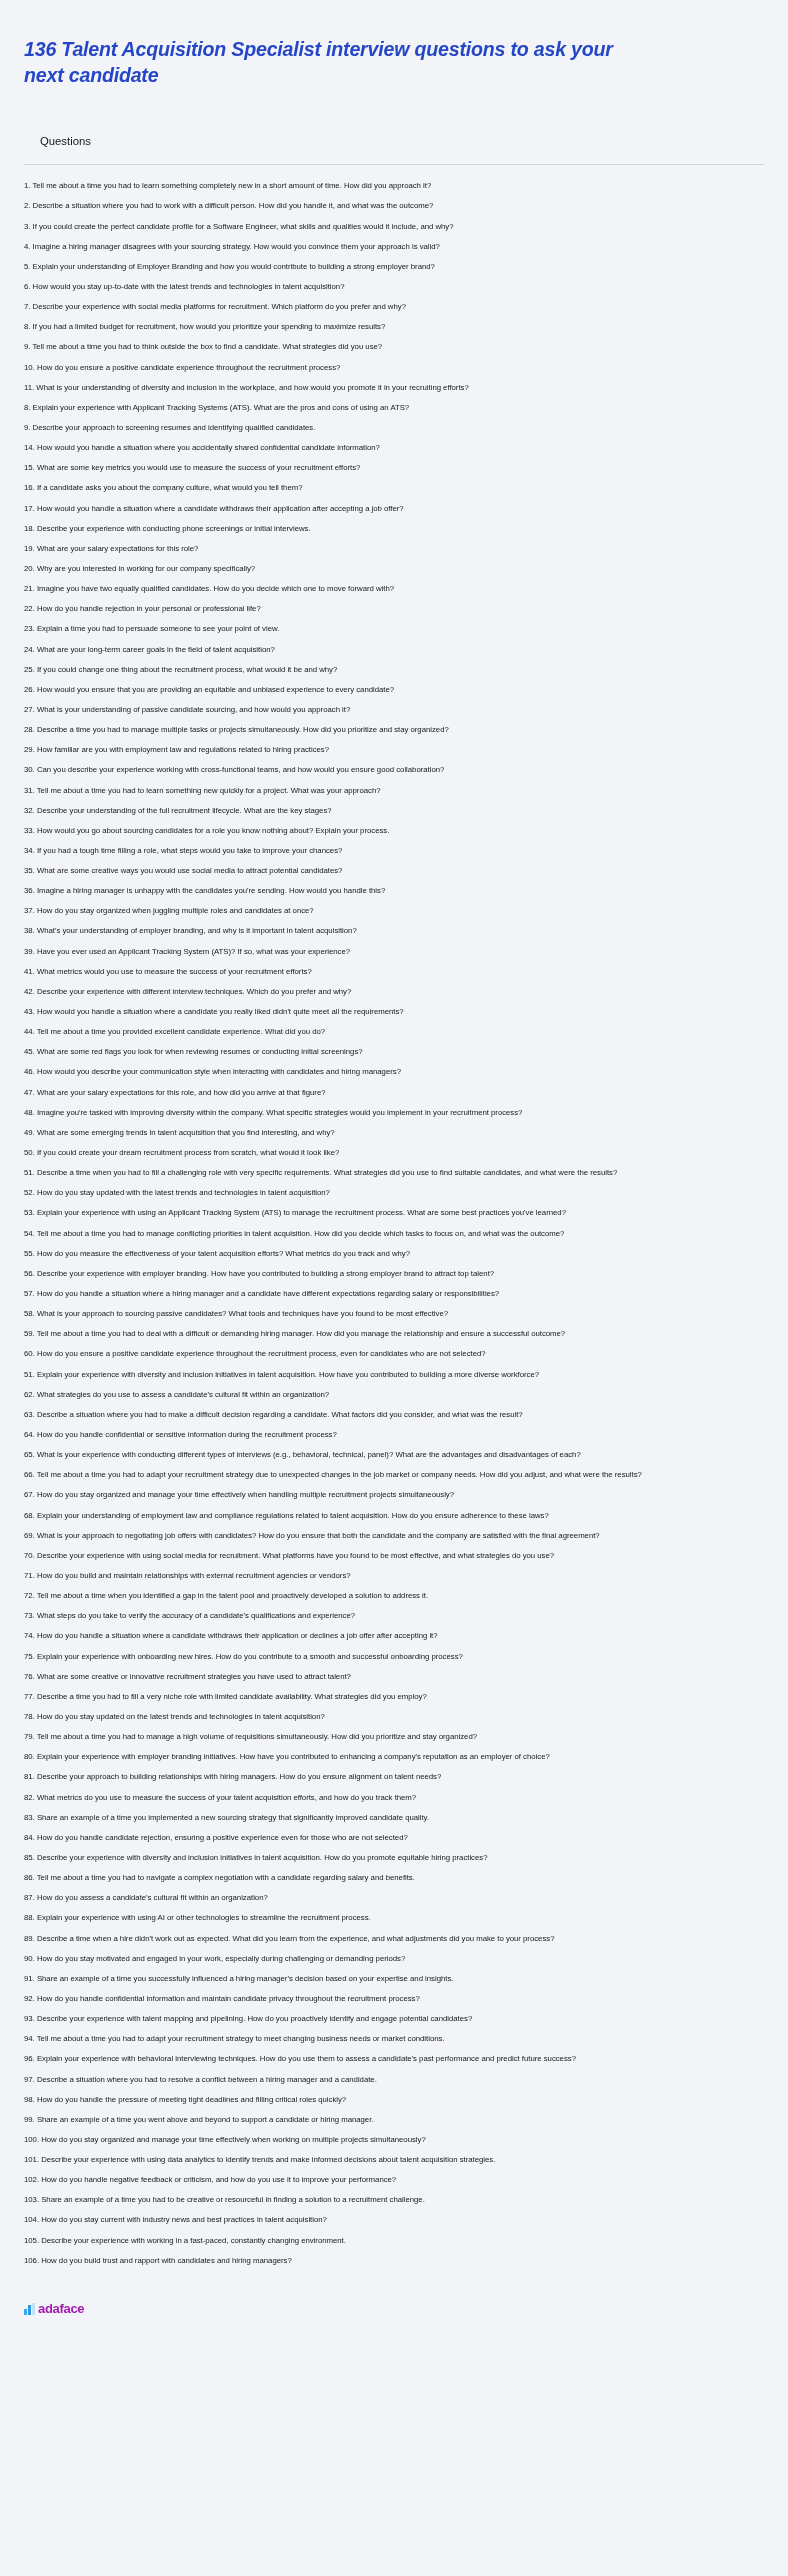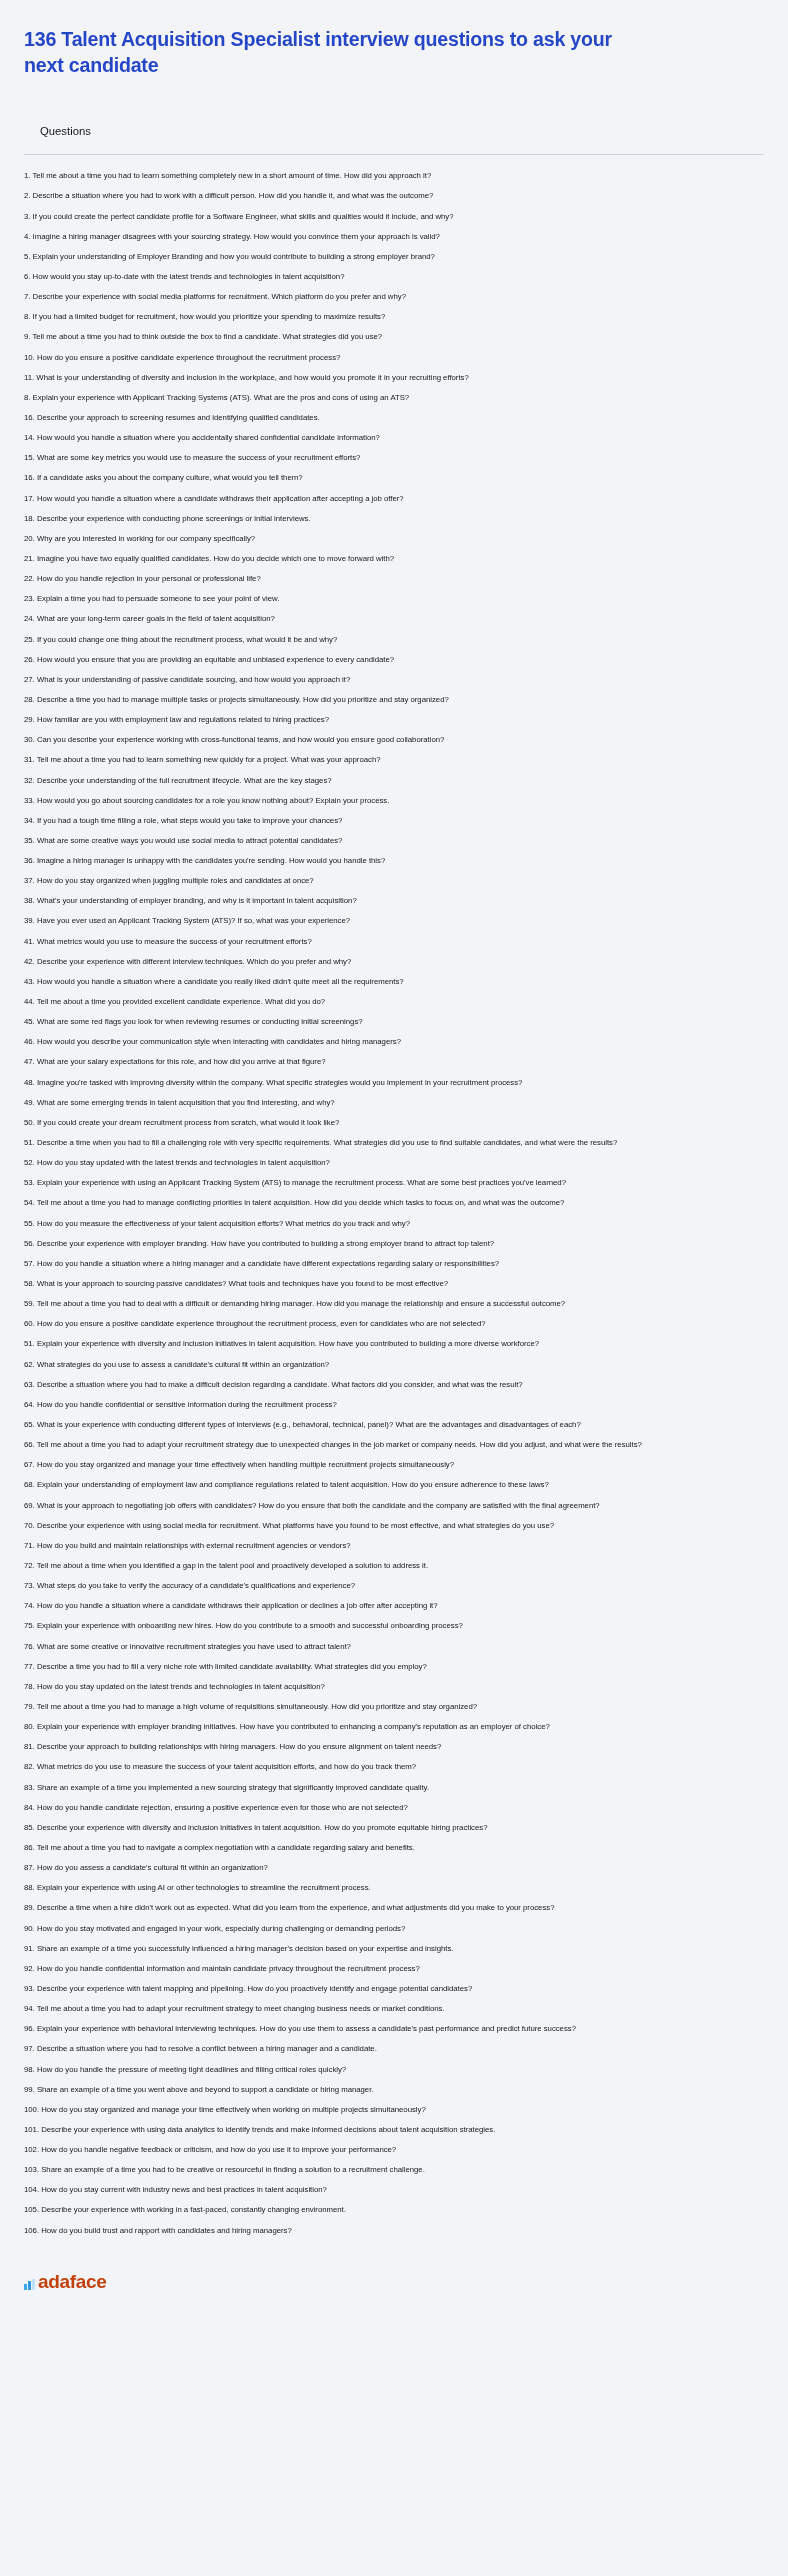--- a/index.html
+++ b/index.html
@@ -19,27 +19,28 @@
     box-sizing: border-box;
     background: #f2f4f7;
     padding: 0;
     position: relative;
   }
   .inner {
     padding: 0 24px 0 24px;
   }
   .page-title {
     margin: 0;
-    padding-top: 27px;
+    padding-top: 37px;
     font-size: 19.6px;
     line-height: 1.32;
     font-weight: 700;
     color: #2546c7;
     letter-spacing: -0.2px;
     max-width: 618px;
+    font-style: italic;
   }
   .section-head {
     margin: 16px;
     padding-top: 29px;
     font-size: 11.3px;
     line-height: 1.3;
     font-weight: 400;
     color: #16181d;
   }
   .divider {
@@ -79,23 +80,23 @@
   }
   .logo-mark i {
     display: block;
     width: 3.1px;
     border-radius: 0.3px;
   }
   .logo-mark i.b1 { height: 5.7px; background: #3aa9f2; }
   .logo-mark i.b2 { height: 9.3px; background: #2e97e6; }
   .logo-mark i.b3 { height: 11.3px; background: #bfe2f8; }
   .logo-word {
-    font-size: 19px;
+    font-size: 13px;
     font-weight: 700;
-    color: #c2410c;
+    color: #a21caf;
     letter-spacing: -0.3px;
     line-height: 0.92;
   }
 </style>
 </head>
 <body>
 
 <div class="page">
   <div class="inner">
 
@@ -111,26 +112,27 @@
         <p class="q-item">3. If you could create the perfect candidate profile for a Software Engineer, what skills and qualities would it include, and why?</p>
         <p class="q-item">4. Imagine a hiring manager disagrees with your sourcing strategy. How would you convince them your approach is valid?</p>
         <p class="q-item">5. Explain your understanding of Employer Branding and how you would contribute to building a strong employer brand?</p>
         <p class="q-item">6. How would you stay up-to-date with the latest trends and technologies in talent acquisition?</p>
         <p class="q-item">7. Describe your experience with social media platforms for recruitment. Which platform do you prefer and why?</p>
         <p class="q-item">8. If you had a limited budget for recruitment, how would you prioritize your spending to maximize results?</p>
         <p class="q-item">9. Tell me about a time you had to think outside the box to find a candidate. What strategies did you use?</p>
         <p class="q-item">10. How do you ensure a positive candidate experience throughout the recruitment process?</p>
         <p class="q-item">11. What is your understanding of diversity and inclusion in the workplace, and how would you promote it in your recruiting efforts?</p>
         <p class="q-item">8. Explain your experience with Applicant Tracking Systems (ATS). What are the pros and cons of using an ATS?</p>
-        <p class="q-item">16. Describe your approach to screening resumes and identifying qualified candidates.</p>
+        <p class="q-item">9. Describe your approach to screening resumes and identifying qualified candidates.</p>
         <p class="q-item">14. How would you handle a situation where you accidentally shared confidential candidate information?</p>
         <p class="q-item">15. What are some key metrics you would use to measure the success of your recruitment efforts?</p>
         <p class="q-item">16. If a candidate asks you about the company culture, what would you tell them?</p>
         <p class="q-item">17. How would you handle a situation where a candidate withdraws their application after accepting a job offer?</p>
         <p class="q-item">18. Describe your experience with conducting phone screenings or initial interviews.</p>
+        <p class="q-item">19. What are your salary expectations for this role?</p>
         <p class="q-item">20. Why are you interested in working for our company specifically?</p>
         <p class="q-item">21. Imagine you have two equally qualified candidates. How do you decide which one to move forward with?</p>
         <p class="q-item">22. How do you handle rejection in your personal or professional life?</p>
         <p class="q-item">23. Explain a time you had to persuade someone to see your point of view.</p>
         <p class="q-item">24. What are your long-term career goals in the field of talent acquisition?</p>
         <p class="q-item">25. If you could change one thing about the recruitment process, what would it be and why?</p>
         <p class="q-item">26. How would you ensure that you are providing an equitable and unbiased experience to every candidate?</p>
         <p class="q-item">27. What is your understanding of passive candidate sourcing, and how would you approach it?</p>
         <p class="q-item">28. Describe a time you had to manage multiple tasks or projects simultaneously. How did you prioritize and stay organized?</p>
         <p class="q-item">29. How familiar are you with employment law and regulations related to hiring practices?</p>

